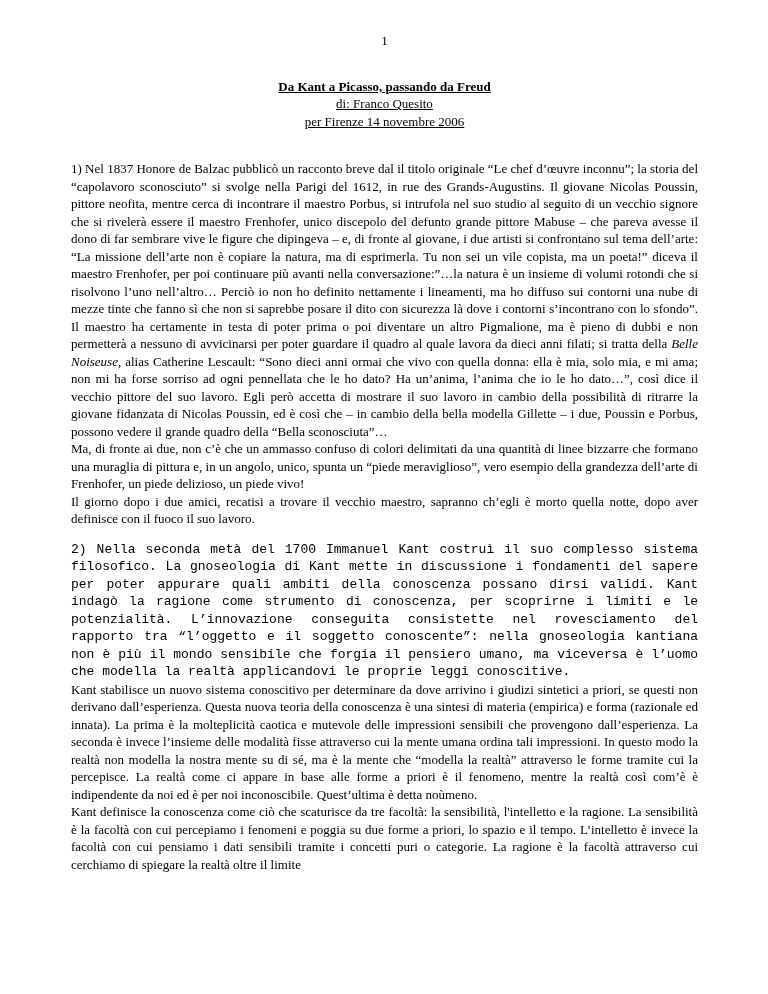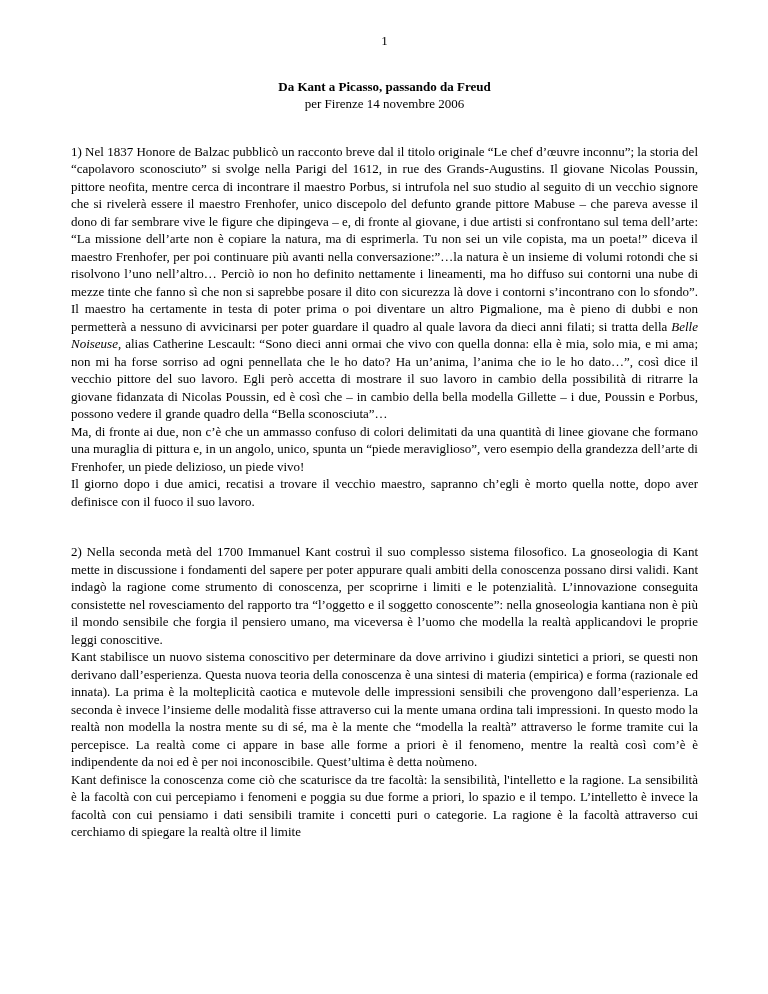--- a/index.html
+++ b/index.html
@@ -23,55 +23,58 @@
     font-size: 13px;
     line-height: 17.5px;
     padding: 32px 70px 16px 71px;
   }
   .page-number {
     text-align: center;
   }
   .title-block {
     margin-top: 28px;
     text-align: center;
+    text-decoration: underline;
   }
   .doc-title {
     font-weight: bold;
   }
   .body-text {
     margin-top: 30px;
   }
   .para {
     margin: 0;
     text-align: justify;
   }
   .para.section-start {
-    margin-top: 33px;
+    margin-top: 13px;
+    font-family: Liberation Mono, monospace;
   }
   .italic {
     font-style: italic;
   }
 </style>
 </head>
 <body>
 
 <div class="page">
 
   <div class="page-number">1</div>
 
   <div class="title-block">
     <div class="doc-title">Da Kant a Picasso, passando da Freud</div>
+    <div class="doc-byline">di: Franco Quesito</div>
     <div class="doc-event">per Firenze 14 novembre 2006</div>
   </div>
 
   <div class="body-text">
 
     <p class="para"><span>1) Nel 1837 Honore de Balzac pubblicò un racconto breve dal il titolo originale “Le chef d’œuvre inconnu”; la storia del “capolavoro sconosciuto” si svolge nella Parigi del 1612, in rue des Grands-Augustins. Il giovane Nicolas Poussin, pittore neofita, mentre cerca di incontrare il maestro Porbus, si intrufola nel suo studio al seguito di un vecchio signore che si rivelerà essere il maestro Frenhofer, unico discepolo del defunto grande pittore Mabuse – che pareva avesse il dono di far sembrare vive le figure che dipingeva – e, di fronte al giovane, i due artisti si confrontano sul tema dell’arte: “La missione dell’arte non è copiare la natura, ma di esprimerla. Tu non sei un vile copista, ma un poeta!” diceva il maestro Frenhofer, per poi continuare più avanti nella conversazione:”…la natura è un insieme di volumi rotondi che si risolvono l’uno nell’altro… Perciò io non ho definito nettamente i lineamenti, ma ho diffuso sui contorni una nube di mezze tinte che fanno sì che non si saprebbe posare il dito con sicurezza là dove i contorni s’incontrano con lo sfondo”. Il maestro ha certamente in testa di poter prima o poi diventare un altro Pigmalione, ma è pieno di dubbi e non permetterà a nessuno di avvicinarsi per poter guardare il quadro al quale lavora da dieci anni filati; si tratta della </span><span class="italic">Belle Noiseuse</span><span>, alias Catherine Lescault: “Sono dieci anni ormai che vivo con quella donna: ella è mia, solo mia, e mi ama; non mi ha forse sorriso ad ogni pennellata che le ho dato? Ha un’anima, l’anima che io le ho dato…”, così dice il vecchio pittore del suo lavoro. Egli però accetta di mostrare il suo lavoro in cambio della possibilità di ritrarre la giovane fidanzata di Nicolas Poussin, ed è così che – in cambio della bella modella Gillette – i due, Poussin e Porbus, possono vedere il grande quadro della “Bella sconosciuta”…</span></p>
 
-    <p class="para">Ma, di fronte ai due, non c’è che un ammasso confuso di colori delimitati da una quantità di linee giovane che formano una muraglia di pittura e, in un angolo, unico, spunta un “piede meraviglioso”, vero esempio della grandezza dell’arte di Frenhofer, un piede delizioso, un piede vivo!</p>
+    <p class="para">Ma, di fronte ai due, non c’è che un ammasso confuso di colori delimitati da una quantità di linee bizzarre che formano una muraglia di pittura e, in un angolo, unico, spunta un “piede meraviglioso”, vero esempio della grandezza dell’arte di Frenhofer, un piede delizioso, un piede vivo!</p>
 
 
     <p class="para">Il giorno dopo i due amici, recatisi a trovare il vecchio maestro, sapranno ch’egli è morto quella notte, dopo aver definisce con il fuoco il suo lavoro.</p>
 
     <p class="para section-start">2) Nella seconda metà del 1700 Immanuel Kant costruì il suo complesso sistema filosofico. La gnoseologia di Kant mette in discussione i fondamenti del sapere per poter appurare quali ambiti della conoscenza possano dirsi validi. Kant indagò la ragione come strumento di conoscenza, per scoprirne i limiti e le potenzialità. L’innovazione conseguita consistette nel rovesciamento del rapporto tra “l’oggetto e il soggetto conoscente”: nella gnoseologia kantiana non è più il mondo sensibile che forgia il pensiero umano, ma viceversa è l’uomo che modella la realtà applicandovi le proprie leggi conoscitive.</p>
 
     <p class="para">Kant stabilisce un nuovo sistema conoscitivo per determinare da dove arrivino i giudizi sintetici a priori, se questi non derivano dall’esperienza. Questa nuova teoria della conoscenza è una sintesi di materia (empirica) e forma (razionale ed innata). La prima è la molteplicità caotica e mutevole delle impressioni sensibili che provengono dall’esperienza. La seconda è invece l’insieme delle modalità fisse attraverso cui la mente umana ordina tali impressioni. In questo modo la realtà non modella la nostra mente su di sé, ma è la mente che “modella la realtà” attraverso le forme tramite cui la percepisce. La realtà come ci appare in base alle forme a priori è il fenomeno, mentre la realtà così com’è è indipendente da noi ed è per noi inconoscibile. Quest’ultima è detta noùmeno.</p>
 
     <p class="para">Kant definisce la conoscenza come ciò che scaturisce da tre facoltà: la sensibilità, l'intelletto e la ragione. La sensibilità è la facoltà con cui percepiamo i fenomeni e poggia su due forme a priori, lo spazio e il tempo. L’intelletto è invece la facoltà con cui pensiamo i dati sensibili tramite i concetti puri o categorie. La ragione è la facoltà attraverso cui cerchiamo di spiegare la realtà oltre il limite</p>
 

